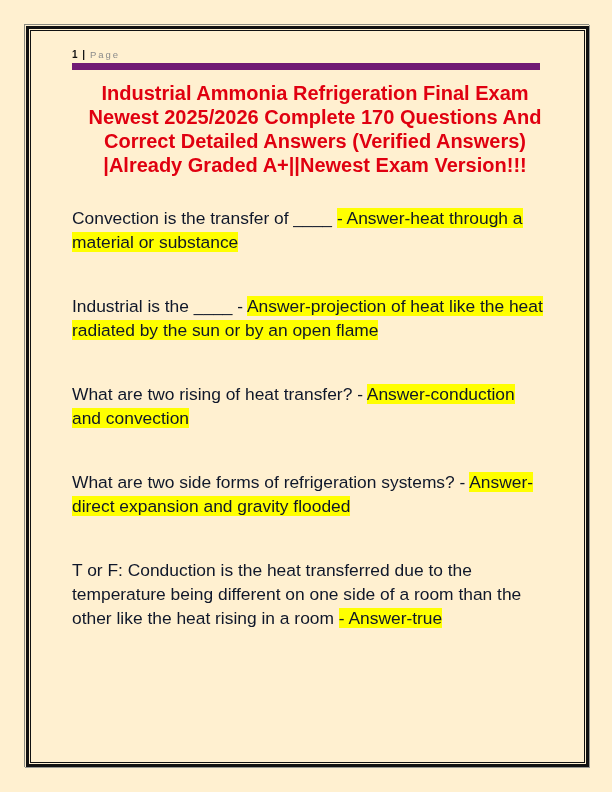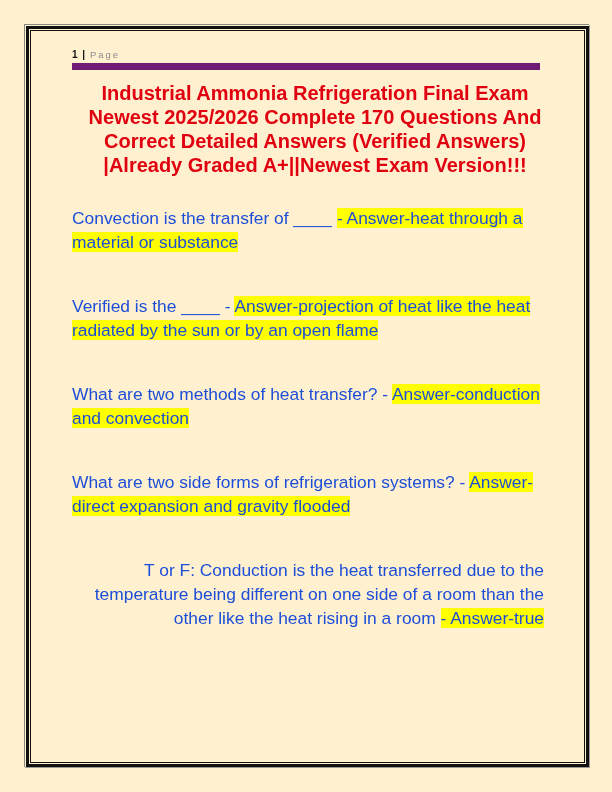--- a/index.html
+++ b/index.html
@@ -80,27 +80,26 @@
     }
     .qa-list {
       position: absolute;
       left: 72px;
       top: 206px;
       width: 472px;
     }
     .qa-item {
       font-size: 17.4px;
       line-height: 24px;
-      color: #1d4ed8;
+      color: #0f172a;
       margin: 0 0 40px 0;
       height: auto;
     }
     .qa-item.three {
       margin-top: 0;
-      text-align: right;
     }
     .hl {
       background: #FFFF00;
     }
   </style>
 </head>
 <body>
 
 <div class="page-frame">
   <div class="frame-outer"></div>
@@ -113,24 +112,24 @@
   <span class="label">Page</span>
 </div>
 
 <h1 class="title">Industrial Ammonia Refrigeration Final Exam Newest 2025/2026 Complete 170 Questions And Correct Detailed Answers (Verified Answers) |Already Graded A+||Newest Exam Version!!!</h1>
 
 <div class="qa-list">
   <p class="qa-item">
     <span>Convection is the transfer of ____ </span><span class="hl">- Answer-heat through a material or substance</span>
   </p>
   <p class="qa-item">
-    <span>Verified is the ____ - </span><span class="hl">Answer-projection of heat like the heat radiated by the sun or by an open flame</span>
+    <span>Industrial is the ____ - </span><span class="hl">Answer-projection of heat like the heat radiated by the sun or by an open flame</span>
   </p>
   <p class="qa-item">
-    <span>What are two methods of heat transfer? - </span><span class="hl">Answer-conduction and convection</span>
+    <span>What are two rising of heat transfer? - </span><span class="hl">Answer-conduction and convection</span>
   </p>
   <p class="qa-item">
     <span>What are two side forms of refrigeration systems? - </span><span class="hl">Answer-direct expansion and gravity flooded</span>
   </p>
   <p class="qa-item three">
     <span>T or F: Conduction is the heat transferred due to the temperature being different on one side of a room than the other like the heat rising in a room </span><span class="hl">- Answer-true</span>
   </p>
 </div>
 
 </body></html>

